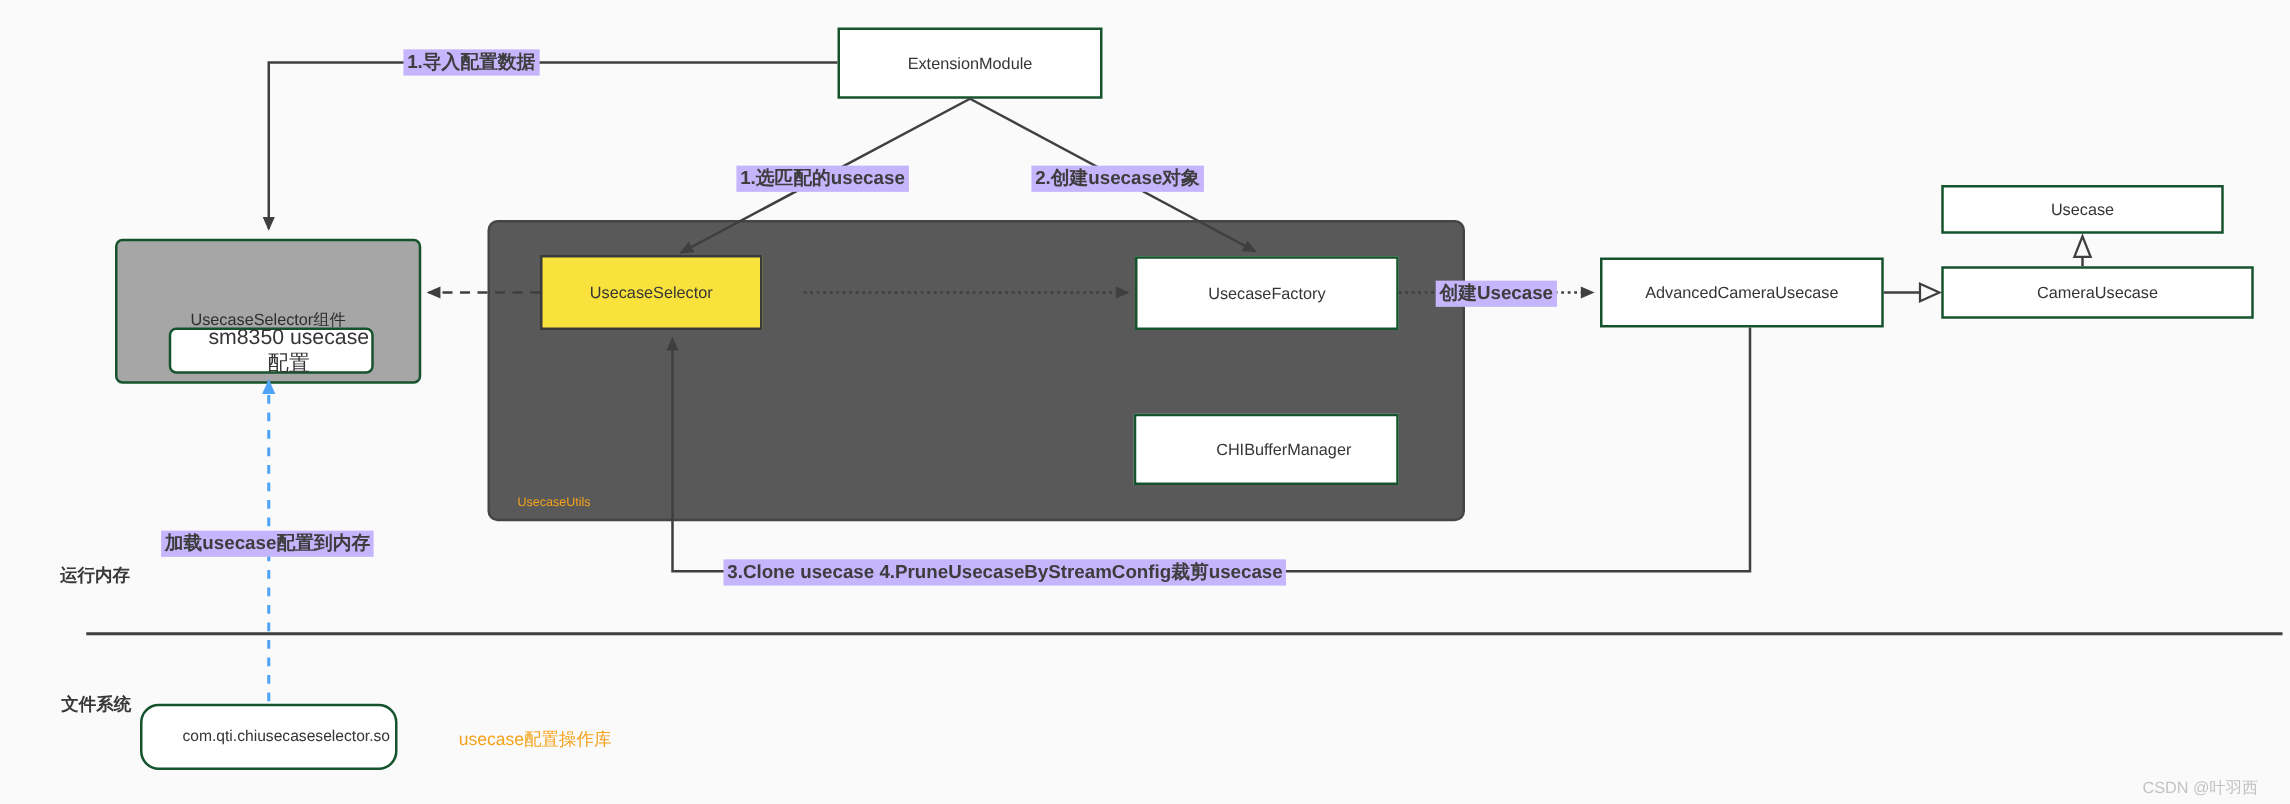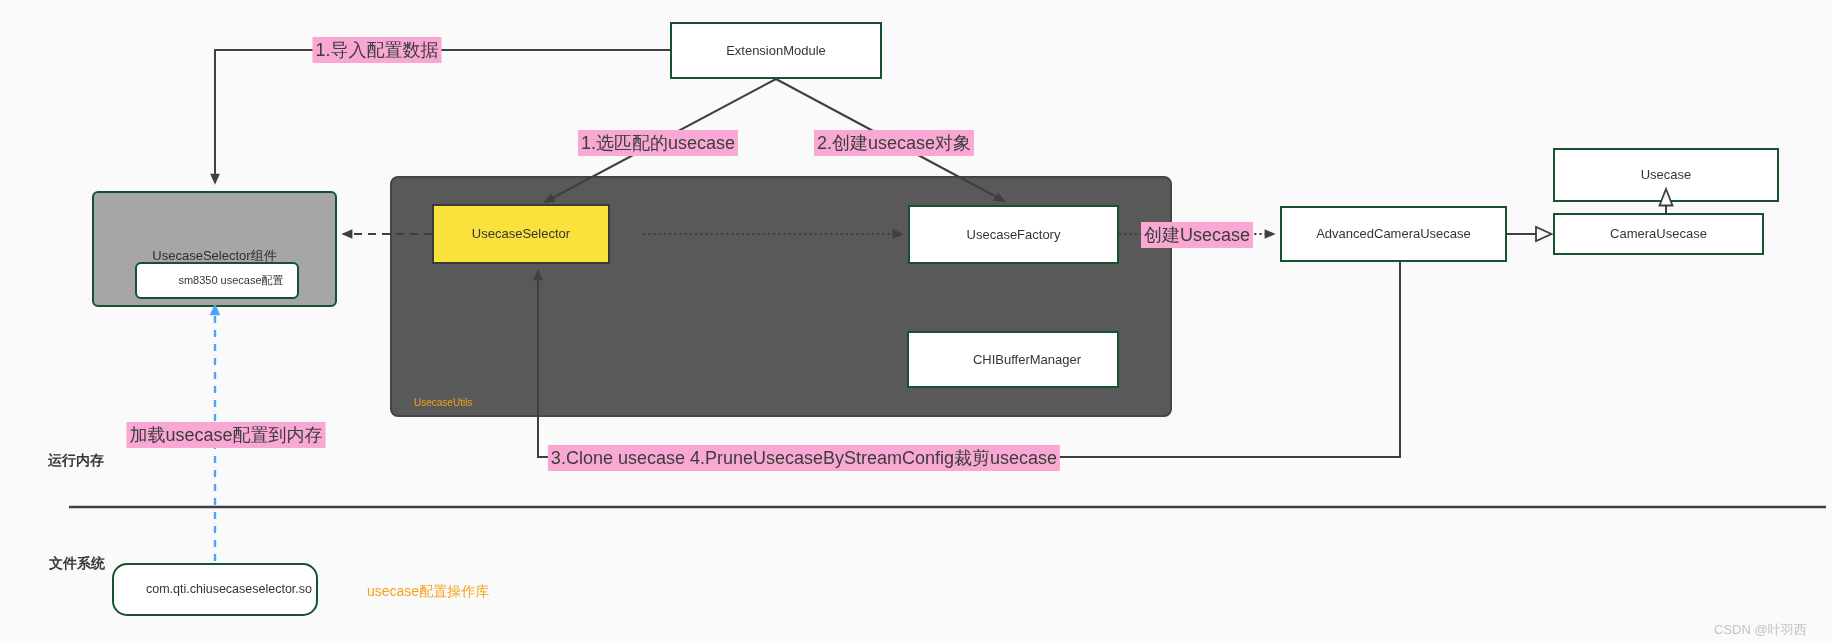--- a/index.html
+++ b/index.html
@@ -34,21 +34,21 @@
   .node.rounded{border-radius:7px;padding-left:28px;}
   #node-extension-module{left:670px;top:22px;width:212px;height:57px;}
   #node-usecase-selector-component{
     left:92px;top:191px;width:245px;height:116px;
     background:var(--component-gray);
     border-radius:6px;
   }
   #comp-label{position:absolute;left:0;right:0;top:55px;text-align:center;color:#2e2e2e;}
   #node-sm8350-config{
     left:41px;top:69px;width:164px;height:37px;
-    border-radius:6px;font-size:11px;
+    border-radius:6px;font-size:17px;
   }
   #container-usecase-utils{
     position:absolute;
     left:390px;top:176px;width:782px;height:241px;
     background:var(--container-dark);
     border:2px solid #454545;
     border-radius:8px;
     z-index:1;
   }
   #label-usecase-utils{
@@ -57,35 +57,36 @@
     font-size:10px;
   }
   #node-usecase-selector{
     left:432px;top:204px;width:178px;height:60px;
     background:var(--highlight-yellow);
     border-color:#3a3a3a;
   }
   #node-usecase-factory{left:908px;top:205px;width:211px;height:59px;}
   #node-chi-buffer-manager{left:907px;top:331px;width:212px;height:57px;padding-left:28px;}
   #node-advanced-camera-usecase{left:1280px;top:206px;width:227px;height:56px;}
-  #node-usecase{left:1553px;top:148px;width:226px;height:54px;}
-  #node-camera-usecase{left:1553px;top:213px;width:211px;height:42px;}
+  #node-usecase{left:1553px;top:148px;width:226px;height:39px;}
+  #node-camera-usecase{left:1553px;top:213px;width:250px;height:42px;}
   #node-selector-library{
     left:112px;top:563px;width:206px;height:53px;
     border-radius:15px;font-size:12.5px;
   }
   .edge-label{
     position:absolute;
     transform:translate(-50%,-50%);
-    background:#f9a8d4;
-    font-size:18px;
+    background:#c4b5fd;
+    font-size:15px;
     color:#3d3d3d;
     padding:1px 3px;
     white-space:nowrap;
     z-index:4;
+    font-weight:bold;
   }
   .section-label{
     position:absolute;
     transform:translateY(-50%);
     font-weight:bold;
     font-size:14px;
     color:#383838;
     z-index:4;
     white-space:nowrap;
   }
@@ -173,20 +174,20 @@
   <path class="edge blue" d="M215,561 V305" marker-end="url(#mBlue)"></path>
 
   <path class="edge thick" d="M69,507 H1826" stroke="#2f2f2f"></path>
 </svg>
 
 <div class="edge-label" style="left:377px;top:50px;">1.导入配置数据</div>
 <div class="edge-label" style="left:658px;top:143px;">1.选匹配的usecase</div>
 <div class="edge-label" style="left:894px;top:143px;">2.创建usecase对象</div>
 <div class="edge-label" style="left:1197px;top:235px;">创建Usecase</div>
 <div class="edge-label" style="left:804px;top:458px;">3.Clone usecase 4.PruneUsecaseByStreamConfig裁剪usecase</div>
-<div class="edge-label" style="left:226px;top:435px;">加载usecase配置到内存</div>
+<div class="edge-label" style="left:214px;top:435px;">加载usecase配置到内存</div>
 
 <div class="section-label" style="left:48px;top:461px;">运行内存</div>
 <div class="section-label" style="left:49px;top:564px;">文件系统</div>
 
 <div id="annotation-usecase-config-library">usecase配置操作库</div>
 
 <div id="watermark">CSDN @叶羽西</div>
 
 </body></html>

